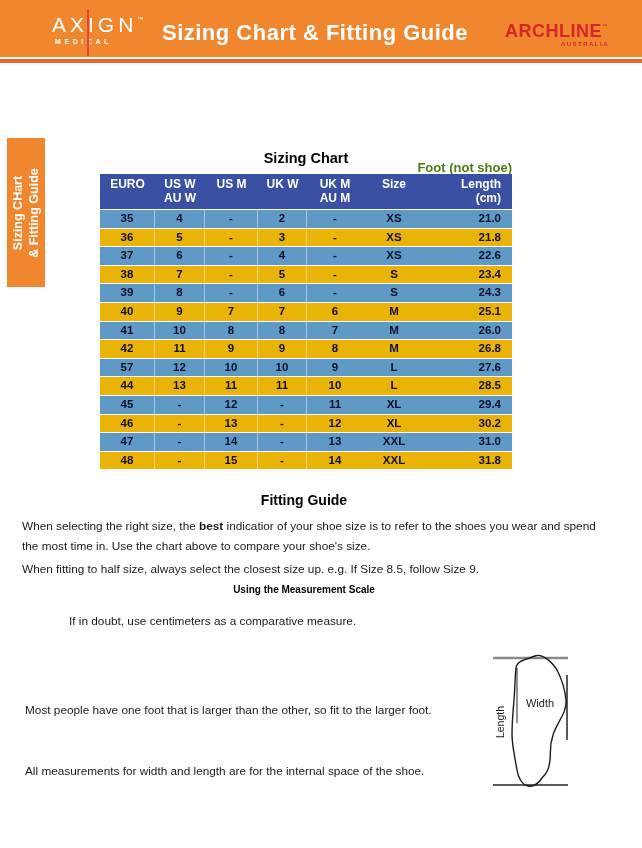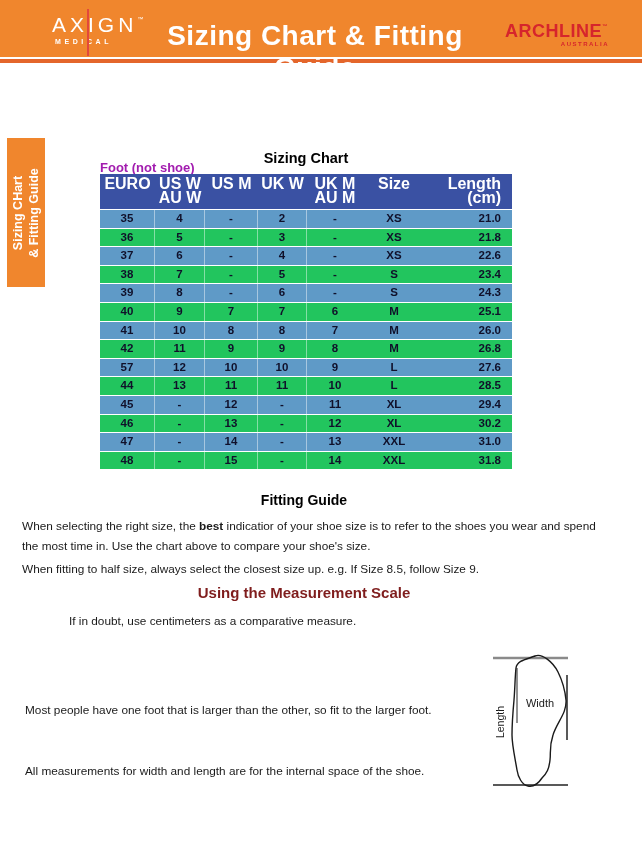--- a/index.html
+++ b/index.html
@@ -8,54 +8,54 @@
 
   
   .banner{position:absolute;left:0;top:0;width:642px;height:63px;
           background:linear-gradient(to bottom,#F0862D 0,#F0862D 57px,#ffffff 57px,#ffffff 59px,#E4662B 59px,#E4662B 63px);}
   .axign{position:absolute;left:52px;top:14px;color:#fff;line-height:1;}
   .axign-name{font-size:21px;letter-spacing:4px;font-weight:400;}
   .axign-tm{font-size:6px;vertical-align:11px;letter-spacing:0;}
   .axign-sub{font-size:7px;letter-spacing:3.6px;font-weight:bold;margin-top:3px;padding-left:3px;}
   .axign-line{position:absolute;left:87px;top:9px;width:2px;height:47px;background:#E2483C;}
   .page-title{position:absolute;left:150px;top:20px;width:330px;text-align:center;
-              color:#fff;font-size:28px;font-weight:bold;letter-spacing:.5px;}
+              color:#fff;font-size:22px;font-weight:bold;letter-spacing:.5px;}
   .archline{position:absolute;left:505px;top:22px;width:122px;color:#D6252C;line-height:1;}
   .archline-name{font-size:18px;font-weight:bold;letter-spacing:.5px;}
   .archline-tm{font-size:5.5px;vertical-align:9px;}
   .archline-sub{font-size:6px;font-weight:bold;letter-spacing:1.5px;text-align:right;margin-top:1px;padding-right:18px;}
 
   
   .side-tab{position:absolute;left:7px;top:138px;width:38px;height:149px;background:#F0862D;}
   .side-tab-text{position:absolute;left:50%;top:50%;transform:translate(-50%,-50%) rotate(-90deg);
                  white-space:nowrap;text-align:center;color:#fff;font-weight:bold;
                  font-size:12.5px;line-height:15.5px;}
 
   
   .chart-title{position:absolute;left:100px;top:150px;width:412px;text-align:center;
                font-size:14.5px;font-weight:bold;color:#000;}
-  .foot-note{position:absolute;left:100px;top:160px;width:412px;text-align:left;
-             font-size:13px;font-weight:bold;color:#a21caf;}
+  .foot-note{position:absolute;left:100px;top:160px;width:412px;text-align:right;
+             font-size:13px;font-weight:bold;color:#4d7c0f;}
   .size-table{position:absolute;left:100px;top:173px;width:412px;
               border-collapse:separate;border-spacing:0 1px;table-layout:fixed;}
-  .size-table th{background:#3A51A3;color:#fff;font-size:16px;font-weight:bold;
+  .size-table th{background:#3A51A3;color:#fff;font-size:12px;font-weight:bold;
                  vertical-align:top;padding:3px 0 0 0;line-height:14px;height:32px;text-align:center;}
   .size-table td{font-size:11.5px;font-weight:bold;color:#10102a;text-align:center;
                  height:17.6px;line-height:17.6px;padding:0;box-sizing:border-box;}
   tr.odd  td{background:#5F9AC7;}
-  tr.even td{background:#22c55e;}
+  tr.even td{background:#eab308;}
   td.c0,td.c1,td.c2,td.c3{border-right:1px solid rgba(255,255,255,.45);}
   th.c5,td.c5{text-align:center;padding-left:7px;}
   th.c6,td.c6{text-align:right;padding-right:11px;}
 
   
   .h-fitting{position:absolute;left:0;top:492px;width:608px;text-align:center;
              font-size:14px;font-weight:bold;color:#000;}
   .h-measure{position:absolute;left:0;top:584px;width:608px;text-align:center;
-             font-size:15px;font-weight:bold;color:#7f1d1d;}
+             font-size:10px;font-weight:bold;color:#000000;}
   .p{position:absolute;font-size:11.8px;line-height:20px;color:#1a1a1a;white-space:pre-line;}
   #p1{left:22px;top:516px;width:606px;}
   #p2{left:22px;top:559px;width:606px;}
   #m1{left:25px;top:611px;width:560px;margin-left:44px;}
   #m2{left:25px;top:639px;width:560px;}
   #m3{left:25px;top:700px;width:560px;}
   #m4{left:25px;top:761px;width:560px;}
   #m5{left:25px;top:790px;width:560px;}
 
   

